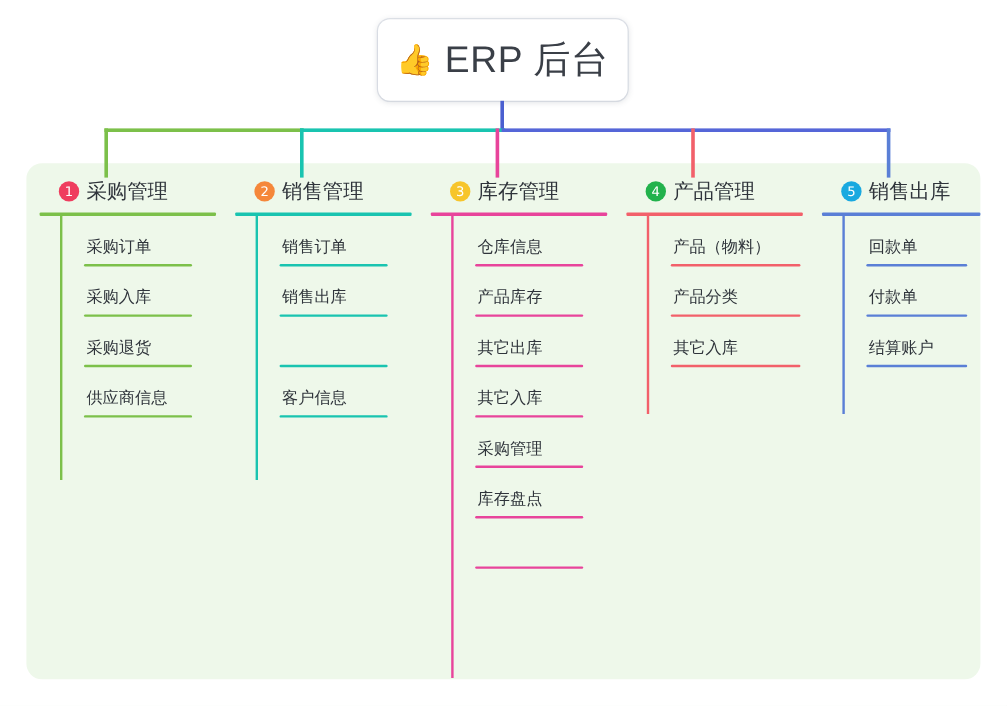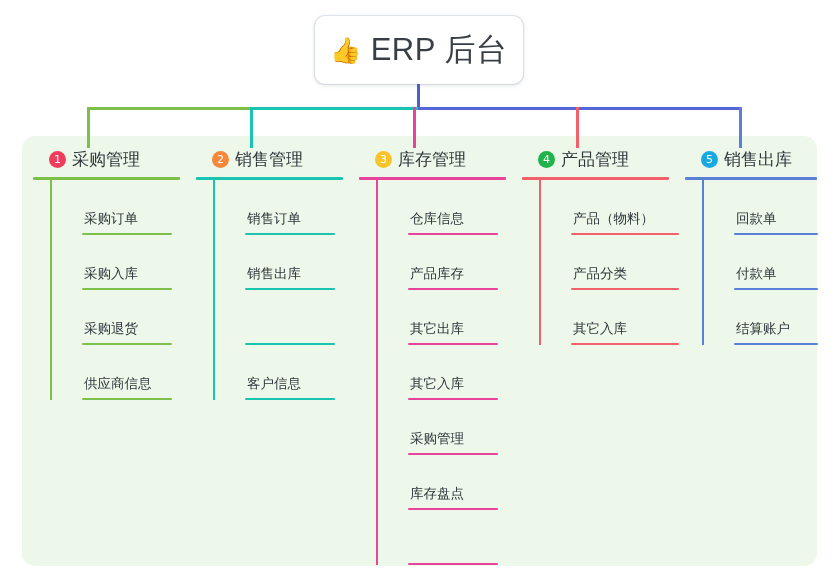--- a/index.html
+++ b/index.html
@@ -104,23 +104,23 @@
     padding-left: 17px;
   }
   .trunk {
     position: absolute;
     left: 17px;
     top: 0;
     width: 2px;
   }
   .leaf {
     position: relative;
-    height: 55px;
+    height: 42px;
     box-sizing: border-box;
-    padding-left: 32px;
+    padding-left: 20px;
     display: flex;
     flex-direction: column;
     justify-content: flex-end;
   }
   .leaf-label {
     font-size: 13.5px;
     color: #2f343b;
     white-space: nowrap;
     padding-bottom: 5px;
     padding-left: 2px;

